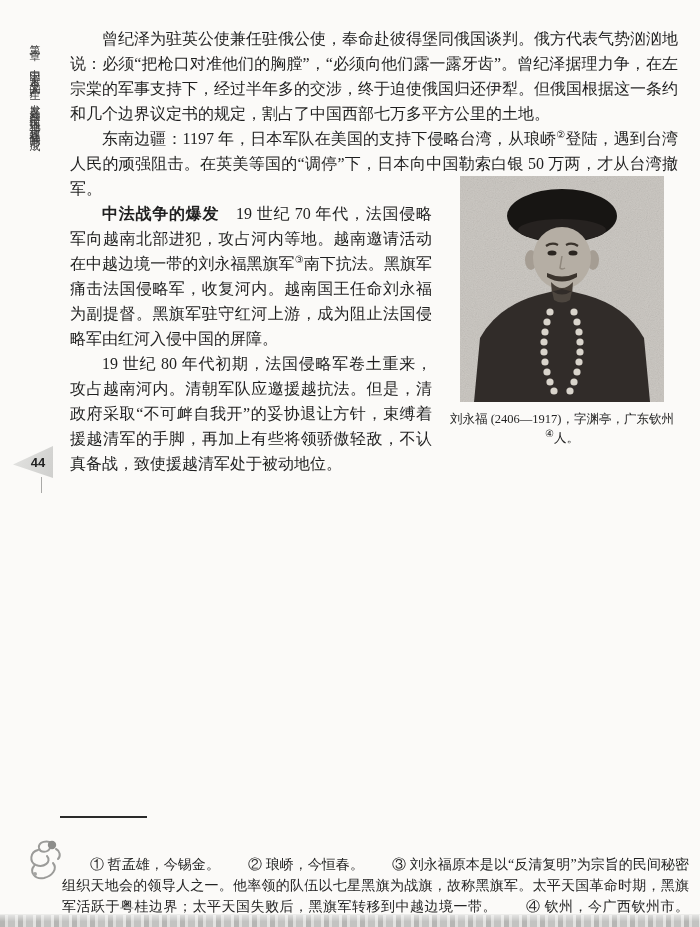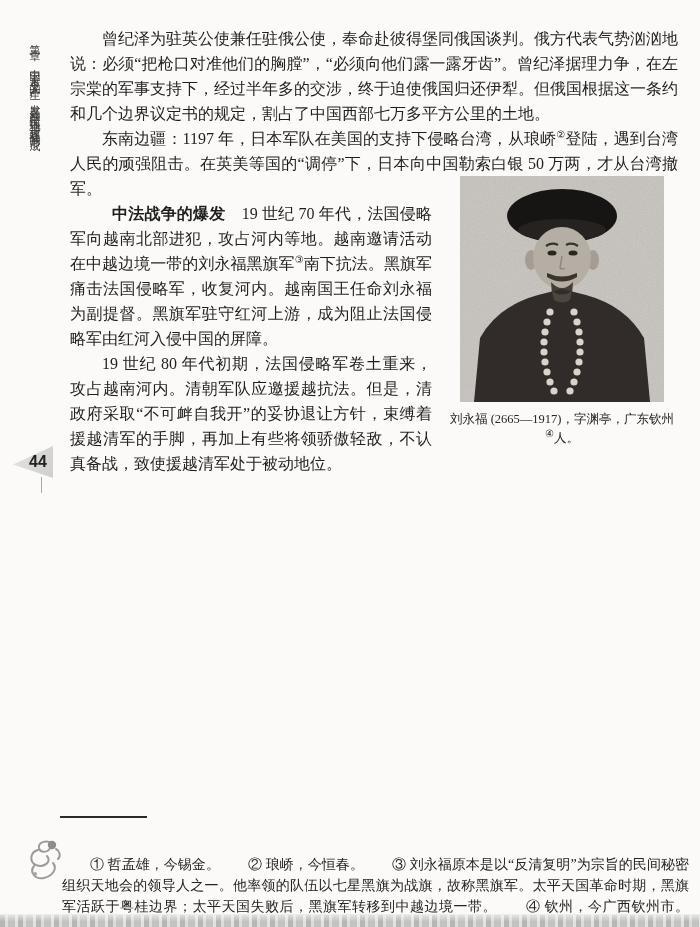--- a/index.html
+++ b/index.html
@@ -25,33 +25,33 @@
   
   .page-flag {
     position: absolute; left: 13px; top: 446px; width: 40px; height: 32px;
     background: linear-gradient(110deg, #e3e3e1, #cfcfcd);
     clip-path: polygon(0 58%, 100% 0, 100% 100%);
     display: flex; align-items: center; justify-content: center;
   }
   .page-flag span {
     padding-left: 10px;
     font-family: "Liberation Sans", "DejaVu Sans", sans-serif;
-    font-weight: bold; font-size: 16px; color: #222;
+    font-weight: bold; font-size: 13px; color: #222;
   }
   .flag-stem { position: absolute; left: 41px; top: 477px; width: 1px; height: 16px; background: #a9a9a7; }
 
   
   .main {
     position: absolute; left: 70px; top: 26px; width: 608px;
     font-size: 16px; line-height: 25px;
     text-align: justify;
   }
   .main p { margin: 0; text-indent: 2em; }
   sup { font-size: 10px; line-height: 0; vertical-align: super; }
-  .hei { font-family: "Liberation Sans", "DejaVu Sans", sans-serif; font-weight: 700; margin-left: 10px; }
+  .hei { font-family: "Liberation Sans", "DejaVu Sans", sans-serif; font-weight: 700; }
 
   .pusher { float: right; width: 0; height: 50px; }
   .figure {
     float: right; clear: right;
     width: 232px; height: 322px; margin: 0 0 2px 14px;
     box-sizing: border-box; text-align: center;
   }
   .photo {
     width: 204px; height: 226px; margin: 0 auto;
     background: #c7c3bd; overflow: hidden;
@@ -141,21 +141,21 @@
               <circle cx="119" cy="156" r="3.6"></circle>
             <circle cx="120" cy="166" r="3.6"></circle>
               <circle cx="120" cy="176" r="3.6"></circle>
               <circle cx="119" cy="186" r="3.6"></circle>
             <circle cx="117" cy="196" r="3.6"></circle>
               <circle cx="114" cy="206" r="3.6"></circle>
               <circle cx="110" cy="215" r="3.6"></circle>
           </g>
         </svg>
       </div>
-      <figcaption class="caption"><span>刘永福 (2665—1917)，字渊亭，广东钦州</span><sup>④</sup><span>人。</span></figcaption>
+      <figcaption class="caption"><span>刘永福 (2406—1917)，字渊亭，广东钦州</span><sup>④</sup><span>人。</span></figcaption>
     </figure>
 
     <p><span>东南边疆：1197 年，日本军队在美国的支持下侵略台湾，从琅峤</span><sup>②</sup><span>登陆，遇到台湾人民的顽强阻击。在英美等国的“调停”下，日本向中国勒索白银 50 万两，才从台湾撤军。</span></p>
     <p><span class="hei">中法战争的爆发</span><span>　19 世纪 70 年代，法国侵略军向越南北部进犯，攻占河内等地。越南邀请活动在中越边境一带的刘永福黑旗军</span><sup>③</sup><span>南下抗法。黑旗军痛击法国侵略军，收复河内。越南国王任命刘永福为副提督。黑旗军驻守红河上游，成为阻止法国侵略军由红河入侵中国的屏障。</span></p>
     <p>19 世纪 80 年代初期，法国侵略军卷土重来，攻占越南河内。清朝军队应邀援越抗法。但是，清政府采取“不可衅自我开”的妥协退让方针，束缚着援越清军的手脚，再加上有些将领骄傲轻敌，不认真备战，致使援越清军处于被动地位。</p>
   </main>
 
   <div class="fn-rule"></div>
 
   <div class="dragon">

